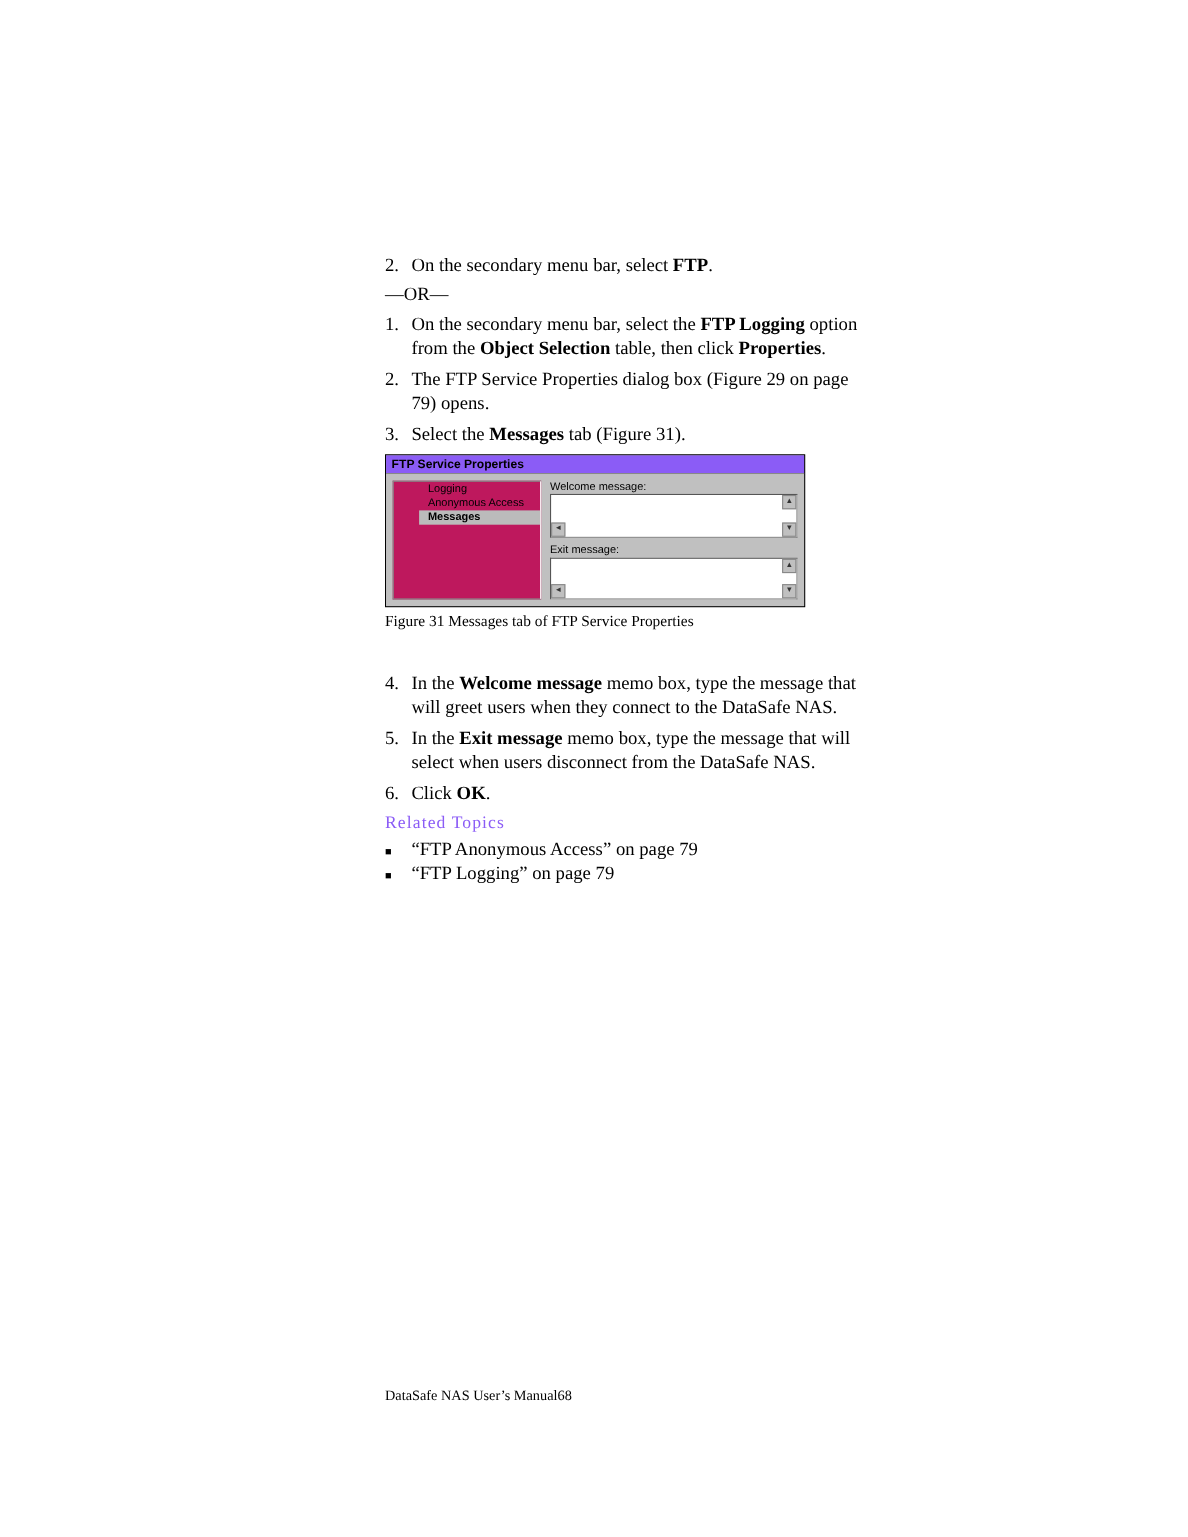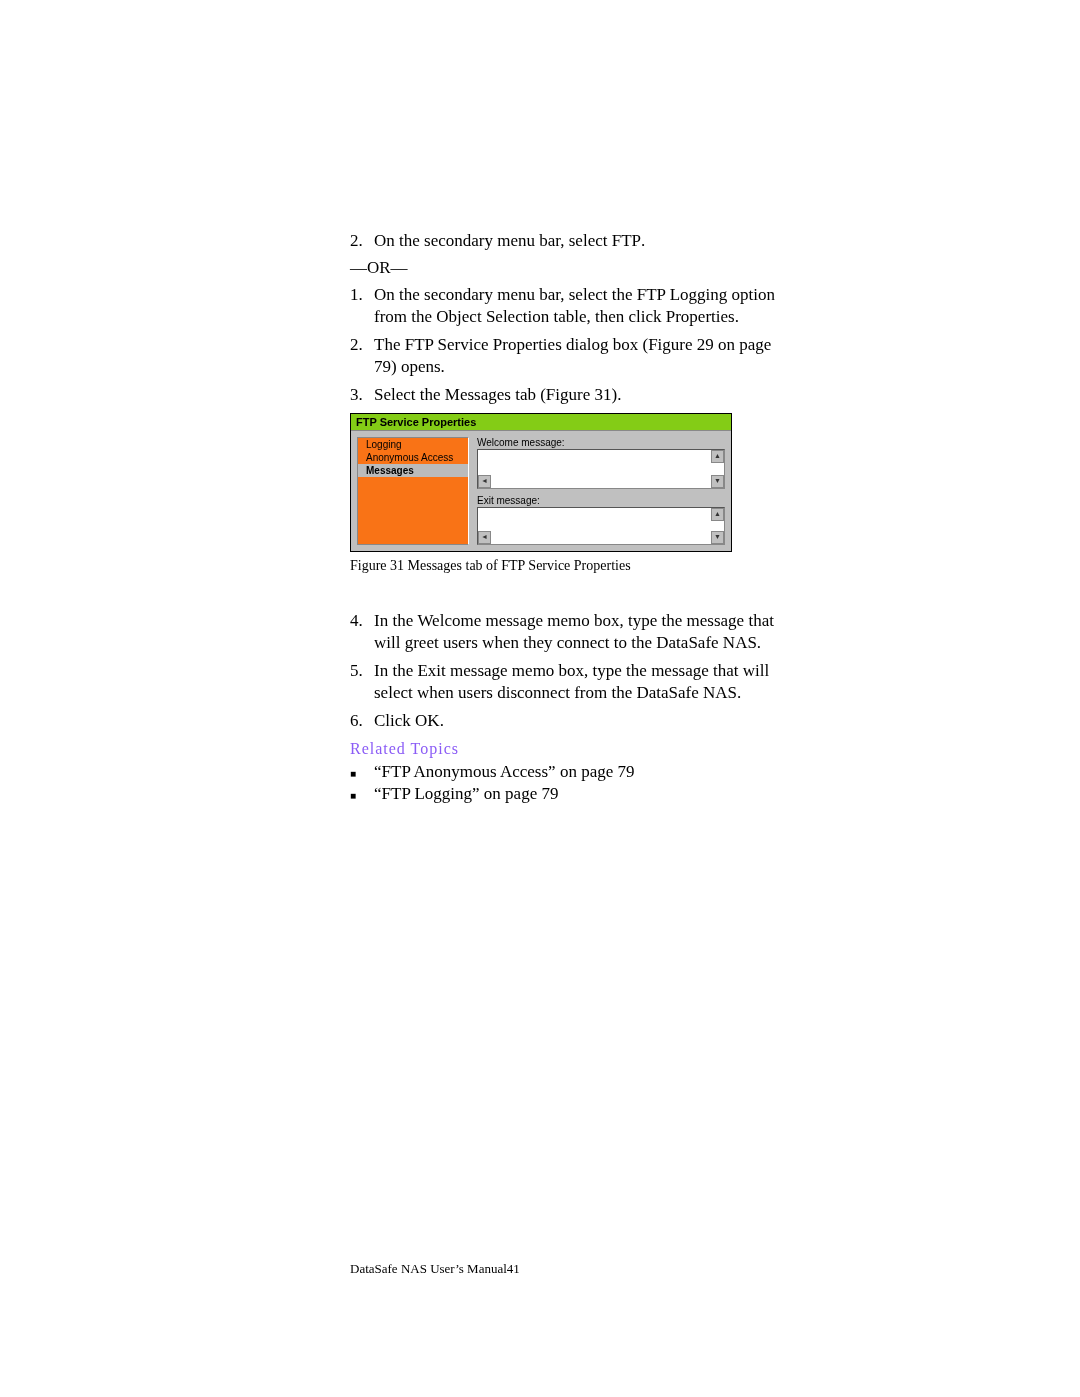--- a/index.html
+++ b/index.html
@@ -26,48 +26,49 @@
   .step .num {
     width: 24px;
     flex-shrink: 0;
   }
   .step .body {
     flex: 1;
   }
   .or-line {
     margin: 0 0 6px 0;
   }
-  .ui-label { font-family: 'Times New Roman', serif; }
+  .ui-label { font-family: 'Times New Roman', serif; font-weight: bold; }
   
   .dialog {
     width: 380px;
     border: 1px solid #000;
     background: #c0c0c0;
     margin: 6px 0 4px 0;
     font-family: Tahoma, Arial, sans-serif;
     font-size: 10px;
   }
   .dialog-title {
-    background: #84cc16;
+    background: #8b5cf6;
     padding: 2px 5px;
     font-weight: bold;
     font-size: 11px;
     border-bottom: 1px solid #888;
   }
   .dialog-body {
     display: flex;
     padding: 6px;
     gap: 8px;
     background: #c0c0c0;
   }
   .sidebar {
     width: 110px;
-    background: #f97316;
+    background: #be185d;
     border: 1px solid #888;
     border-right: 1px solid #fff;
+    padding-left: 23px;
   }
   .sidebar-item {
     padding: 1px 8px;
     font-size: 10px;
     color: #000;
   }
   .sidebar-item.sel {
     font-weight: bold;
     background: #bbb;
   }
@@ -220,16 +221,16 @@
     <div class="bullet">■</div>
     <div>“FTP Anonymous Access” on page 79</div>
   </div>
   <div class="bullet-row">
     <div class="bullet">■</div>
     <div>“FTP Logging” on page 79</div>
   </div>
 
   <div class="footer">
     <span>DataSafe NAS User’s Manual</span>
-    <span>41</span>
+    <span>68</span>
   </div>
 
 </div>
 
 </body></html>

